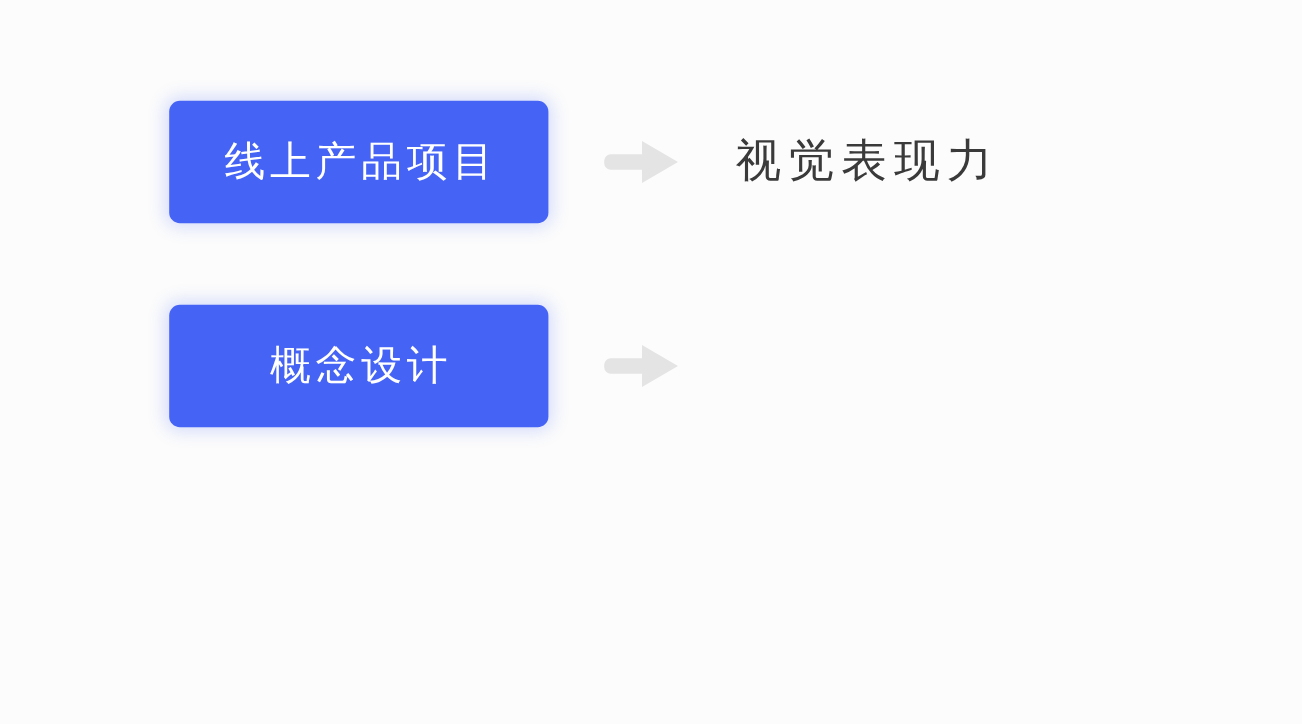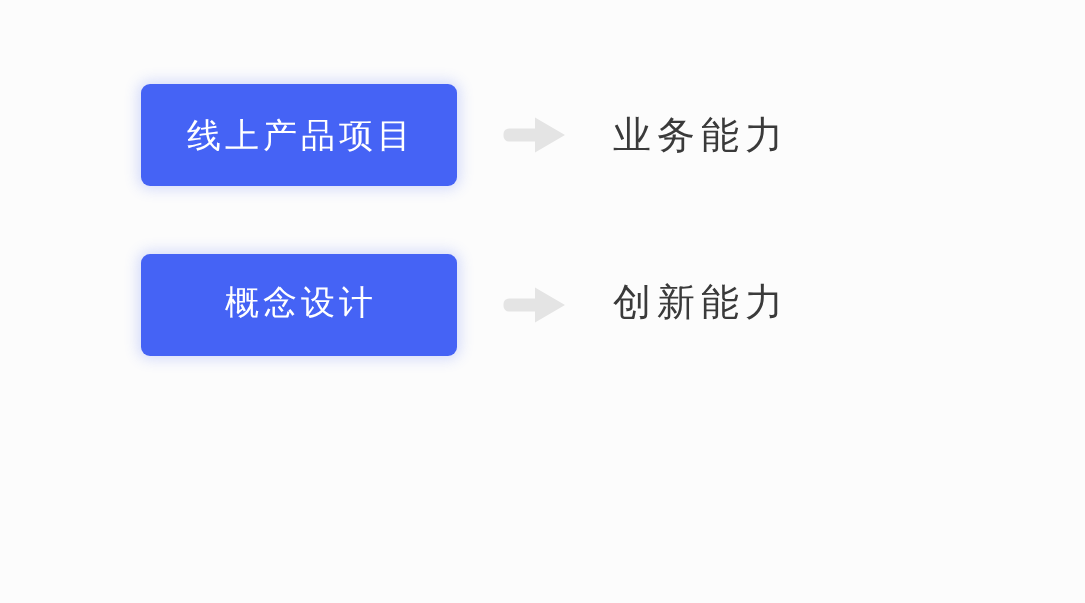--- a/index.html
+++ b/index.html
@@ -26,21 +26,21 @@
 
   .row {
     position: absolute;
     left: 141px;
     width: 860px;
     height: 102px;
     display: flex;
     align-items: center;
   }
   .row-1 { top: 84px; }
-  .row-2 { top: 254px; font-family: Liberation Mono, monospace; }
+  .row-2 { top: 254px; }
   .row-3 { top: 423px; }
 
   
   .chip {
     box-sizing: border-box;
     width: 316px;
     height: 102px;
     flex: 0 0 316px;
     background: #4563f5;
     border-radius: 9px;
@@ -110,34 +110,31 @@
   <div class="row row-1">
     <div class="chip">
       <span class="chip-label">线上产品项目</span>
     </div>
     <div class="arrow-cell">
       <svg class="arrow-icon" viewBox="0 0 64 40">
         <path d="M6 13.5 h26 V2.5 L62 20 L32 37.5 V26.5 H6 a5.5 5.5 0 0 1 -5.5 -5.5 v-2 a5.5 5.5 0 0 1 5.5 -5.5 z" fill="#e4e4e4"></path>
       </svg>
     </div>
     <div class="outcome">
-      <span class="outcome-label">业务能力</span>
+      <span class="outcome-label">视觉表现力</span>
     </div>
   </div>
 
   <div class="row row-2">
     <div class="chip">
       <span class="chip-label">概念设计</span>
     </div>
     <div class="arrow-cell">
       <svg class="arrow-icon" viewBox="0 0 64 40">
         <path d="M6 13.5 h26 V2.5 L62 20 L32 37.5 V26.5 H6 a5.5 5.5 0 0 1 -5.5 -5.5 v-2 a5.5 5.5 0 0 1 5.5 -5.5 z" fill="#e4e4e4"></path>
       </svg>
     </div>
-    <div class="outcome">
-      <span class="outcome-label">创新能力</span>
-    </div>
   </div>
 
 
   <div class="watermark"></div>
 
 </div>
 
 </body></html>

